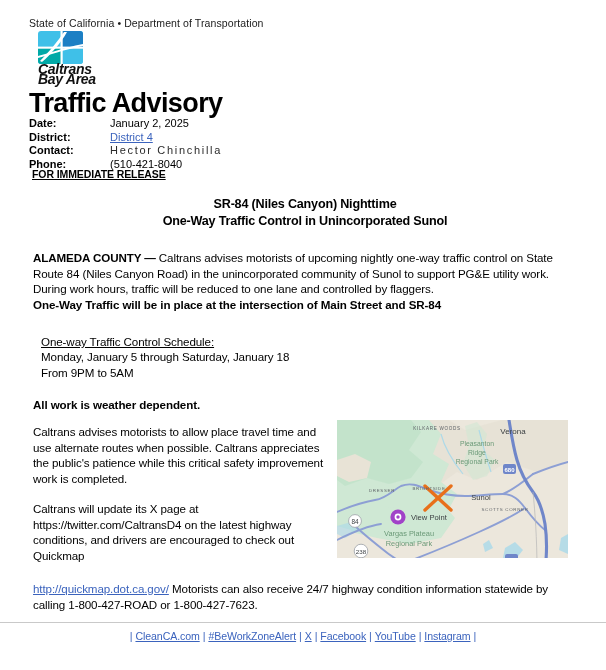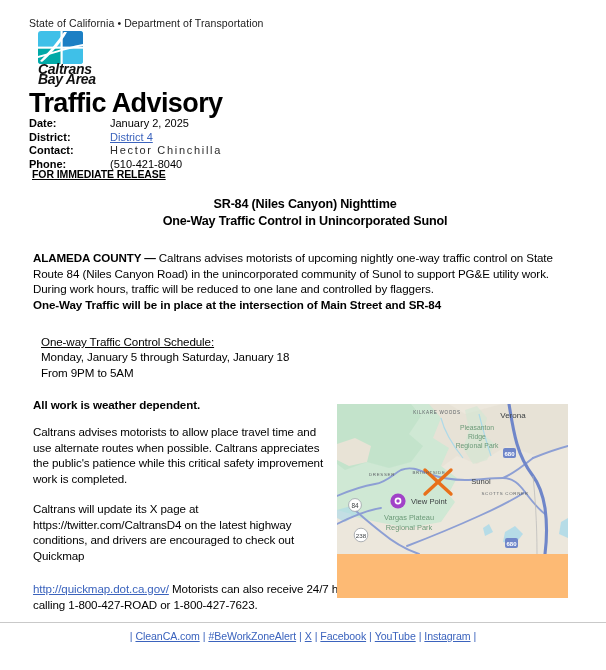--- a/index.html
+++ b/index.html
@@ -84,22 +84,22 @@
   .col-left .gap { height: 15px; }
   .link-u { color: #3b63bd; text-decoration: underline; }
 
   .tail {
     position: absolute; left: 33px; top: 581px; width: 546px;
     font-size: 11.6px; line-height: 15.5px; letter-spacing: -0.1px;
   }
 
   
   .map {
-    position: absolute; left: 337px; top: 404px;
-    width: 231px; height: 194px;
+    position: absolute; left: 337px; top: 420px;
+    width: 231px; height: 138px;
     overflow: hidden; background: #fdba74;
   }
   .map svg { display: block; }
 
   
   .footer-rule {
     position: absolute; left: 0; top: 622px; width: 606px;
     border-top: 1px solid #c9c9c9;
   }
   .footer {

